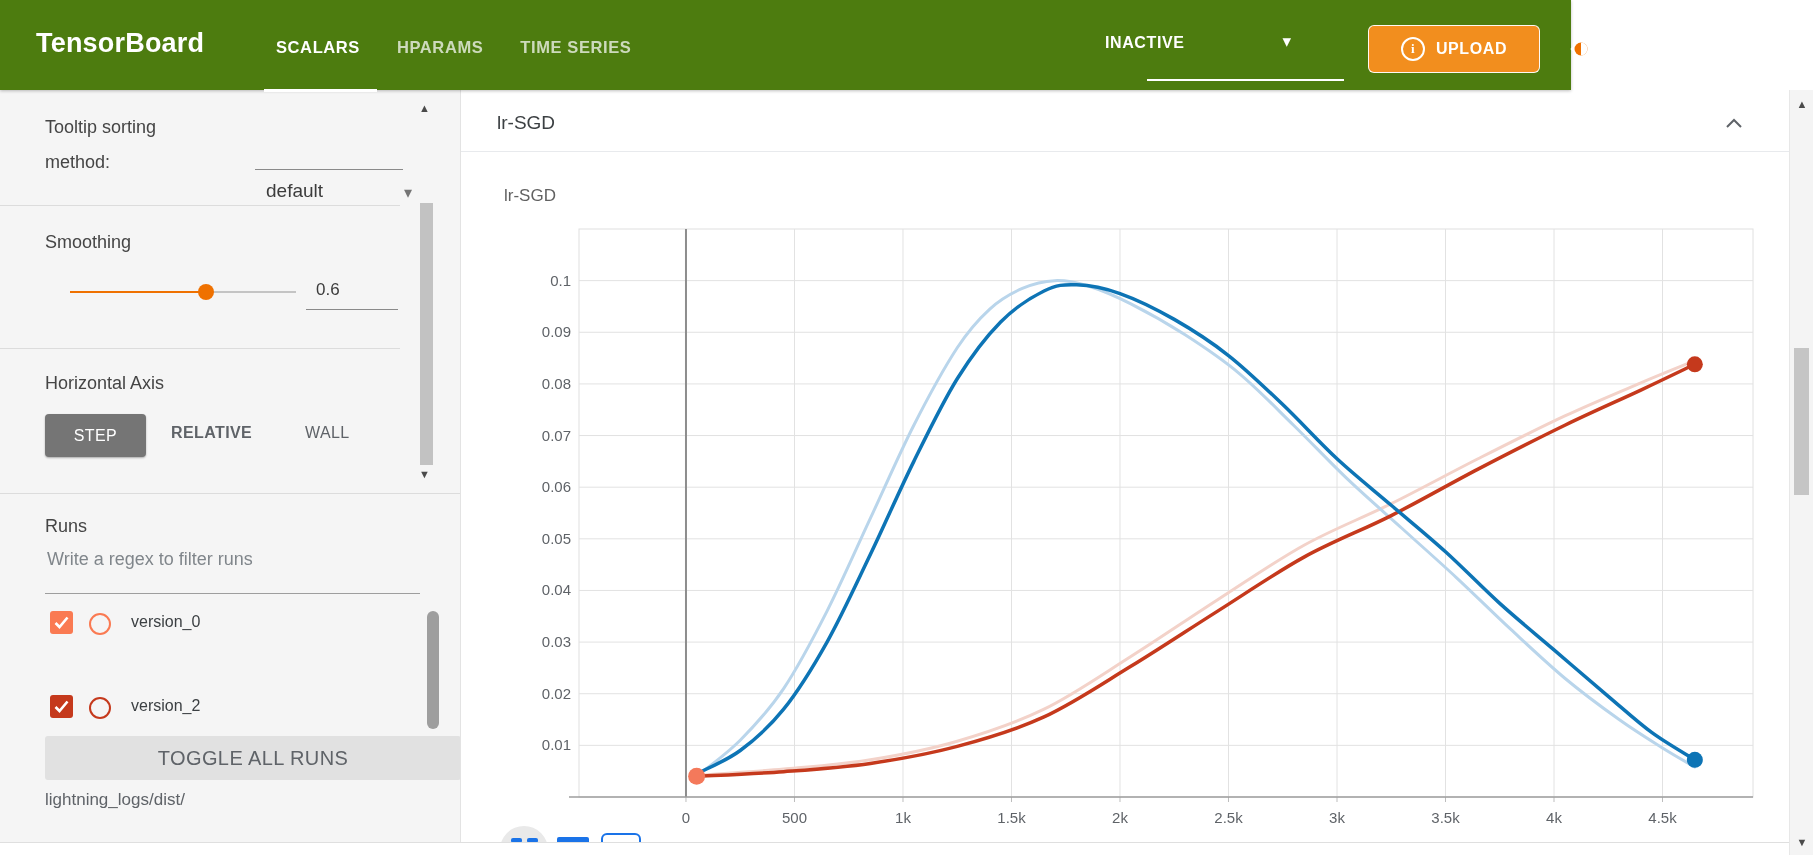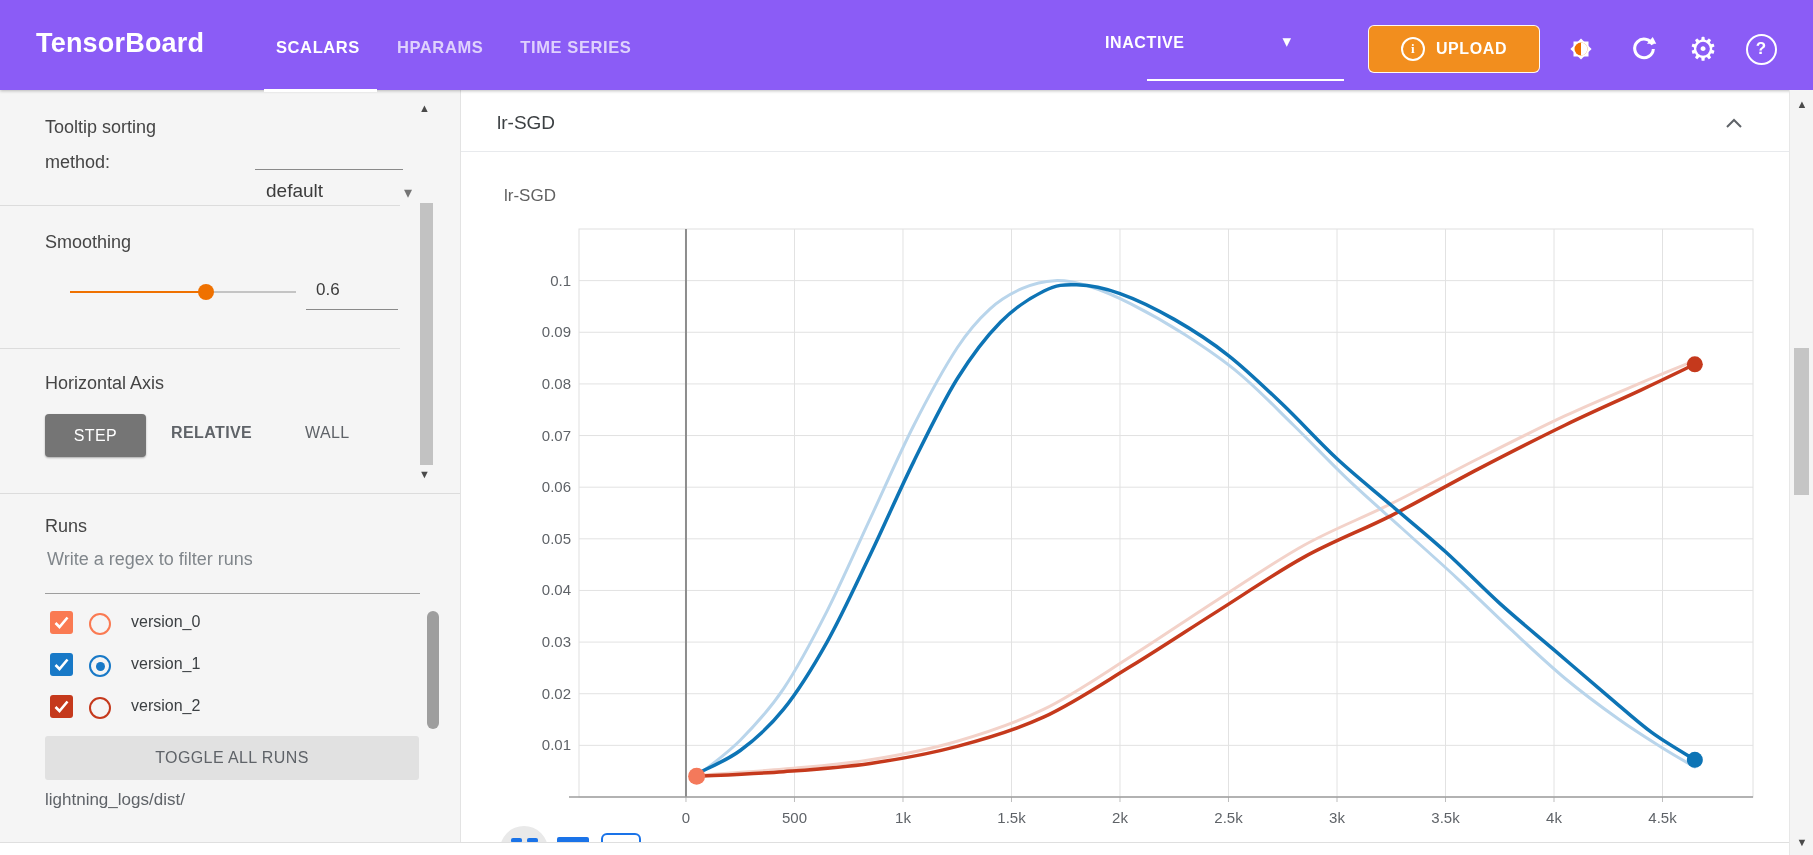--- a/index.html
+++ b/index.html
@@ -1,21 +1,21 @@
 <!DOCTYPE html>
 <html><head>
 <meta charset="utf-8">
 <style>
   html,body{margin:0;padding:0;background:#fff;}
   #app{position:relative;width:1813px;height:855px;overflow:hidden;
        font-family:"Liberation Sans","DejaVu Sans",sans-serif;
        -webkit-font-smoothing:antialiased;}
 
   
-  #header{position:absolute;left:0;top:0;width:1813px;height:90px;background:#8b5cf6;
+  #header{position:absolute;left:0;top:0;width:1571px;height:90px;background:#4d7c0f;
           box-shadow:0 1px 3px rgba(0,0,0,.25);z-index:5;}
   #logo{position:absolute;left:36px;top:28px;color:#fff;font-size:27px;font-weight:bold;letter-spacing:.2px;}
   #tabbar{position:absolute;left:276px;top:2px;height:90px;display:flex;gap:37px;align-items:center;}
   .tab{color:rgba(255,255,255,.72);font-size:16.5px;font-weight:bold;letter-spacing:.6px;white-space:nowrap;cursor:pointer;}
   .tab.active{color:#fff;}
   #tab-underline{position:absolute;left:-12px;bottom:0;width:113px;height:3px;background:#fff;}
   #status{position:absolute;left:1105px;top:0;height:86px;width:200px;display:flex;align-items:center;cursor:pointer;}
   #status .lbl{color:#fff;font-size:16px;font-weight:bold;letter-spacing:.6px;}
   #status .caret{position:absolute;right:14px;top:31px;color:#fff;font-size:17px;}
   #status-underline{position:absolute;left:1147px;top:79px;width:197px;height:2px;background:#fff;}
@@ -62,22 +62,22 @@
   #run-filter::placeholder{color:#80868b;}
   #filter-underline{position:absolute;left:45px;top:503px;width:375px;height:1px;background:#9e9e9e;}
   .run-row{position:absolute;left:45px;width:370px;height:42px;cursor:pointer;}
   .run-check{position:absolute;left:5px;top:9px;width:23px;height:23px;border-radius:3px;display:flex;
              align-items:center;justify-content:center;}
   .run-radio{position:absolute;left:44px;top:11px;width:18px;height:18px;border-radius:50%;border:2px solid #999;
              display:flex;align-items:center;justify-content:center;background:#f5f5f5;}
   .run-radio .dot{width:9px;height:9px;border-radius:50%;display:none;}
   .run-name{position:absolute;left:86px;top:11px;color:#3c4043;font-size:16px;}
   #runs-thumb{position:absolute;left:427px;top:521px;width:12px;height:118px;background:#9e9e9e;border-radius:6px;cursor:pointer;}
-  #toggle-all{position:absolute;left:45px;top:646px;width:374px;height:44px;background:#e1e1e1;border:none;border-radius:3px;
-              color:#5f6368;font-size:16px;letter-spacing:.4px;cursor:pointer;font-family:inherit;}
+  #toggle-all{position:absolute;left:45px;top:646px;width:416px;height:44px;background:#e1e1e1;border:none;border-radius:3px;
+              color:#5f6368;font-size:20px;letter-spacing:.4px;cursor:pointer;font-family:inherit;}
   #logdir{position:absolute;left:45px;top:700px;color:#5f6368;font-size:17px;}
 
   
   #main{position:absolute;left:460px;top:90px;width:1329px;height:753px;background:#fff;
         border-left:1px solid #e3e3e3;overflow:hidden;}
   #group-header{position:absolute;left:0;top:0;width:1329px;height:61px;background:#fff;border-bottom:1px solid #e8eaed;}
   #group-title{position:absolute;left:36px;top:22px;color:#3c4043;font-size:19px;}
   #group-chevron{position:absolute;left:1264px;top:25px;cursor:pointer;}
   #chart-title{position:absolute;left:43px;top:96px;color:#616161;font-size:17px;}
   #chart-svg{position:absolute;left:0;top:60px;width:1330px;height:695px;}
@@ -171,31 +171,20 @@
     <div id="filter-underline"></div>
 
     <div class="run-row" style="top:512px;">
       <div class="run-check" style="background: rgb(250, 122, 82);">
         <svg width="15" height="13" viewBox="0 0 15 13">
           <polyline points="1.5,7 5.5,11 13.5,1.5" fill="none" stroke="#fff" stroke-width="2.6"></polyline>
           </svg>
       </div>
       <div class="run-radio" style="border-color: rgb(250, 122, 82);"></div>
       <div class="run-name">version_0</div>
-    </div>
-    <div class="run-row" style="top:554px;">
-      <div class="run-check" style="background: rgb(24, 121, 199);">
-        <svg width="15" height="13" viewBox="0 0 15 13">
-          <polyline points="1.5,7 5.5,11 13.5,1.5" fill="none" stroke="#fff" stroke-width="2.6"></polyline>
-          </svg>
-      </div>
-      <div class="run-radio" style="border-color: rgb(24, 121, 199);">
-          <div class="dot" style="display: block; background: rgb(24, 121, 199);"></div>
-        </div>
-      <div class="run-name">version_1</div>
     </div>
     <div class="run-row" style="top:596px;">
       <div class="run-check" style="background: rgb(197, 57, 28);">
         <svg width="15" height="13" viewBox="0 0 15 13">
           <polyline points="1.5,7 5.5,11 13.5,1.5" fill="none" stroke="#fff" stroke-width="2.6"></polyline>
           </svg>
       </div>
       <div class="run-radio" style="border-color: rgb(197, 57, 28);"></div>
       <div class="run-name">version_2</div>
     </div>

